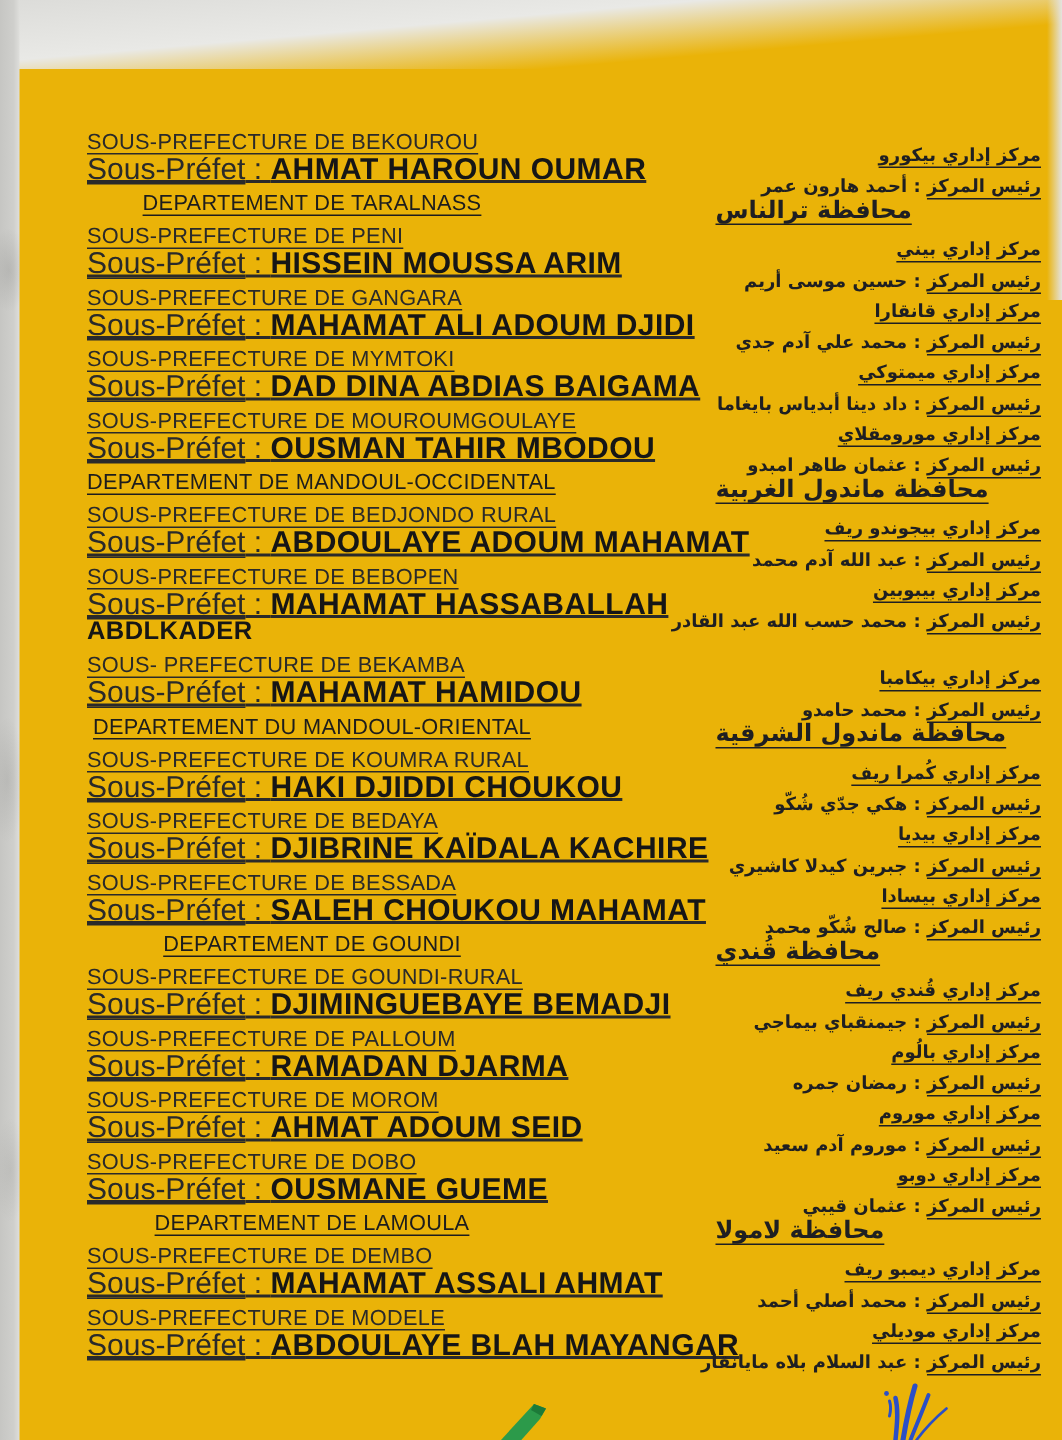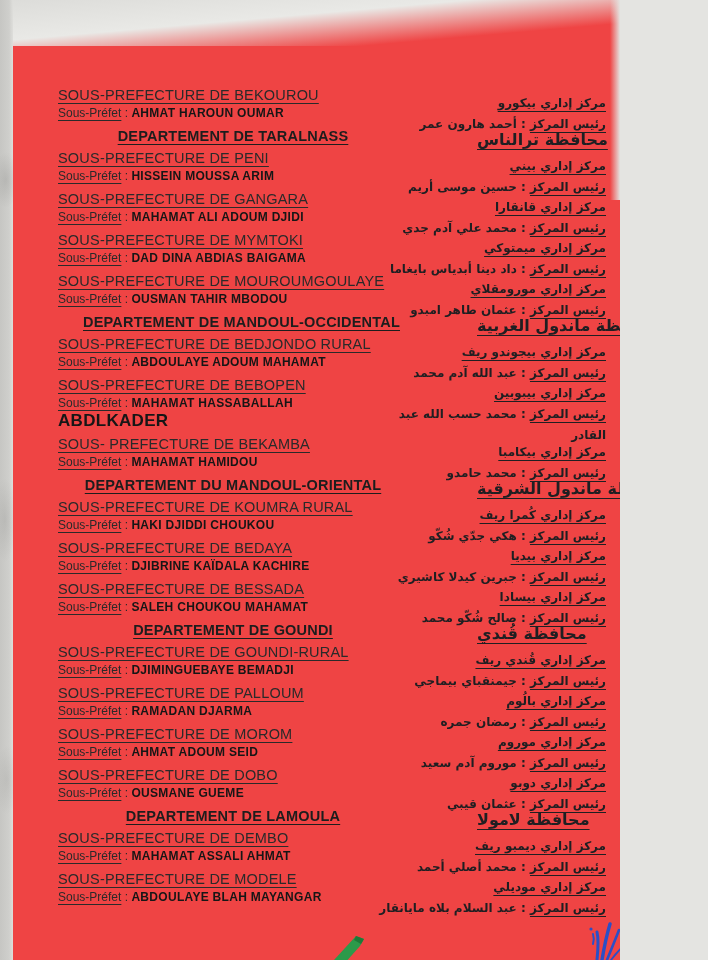--- a/index.html
+++ b/index.html
@@ -2,22 +2,22 @@
 <html><head>
 <meta charset="utf-8">
 <style>
   html,body{margin:0;padding:0;}
   body{
     width:708px;height:960px;overflow:hidden;
     background:#e4e4e1;
     font-family:"Liberation Sans",sans-serif;
   }
   .scan{
-    position:relative;width:620px;height:960px;overflow:hidden;
-    background:#ef4444;
+    position:relative;width:708px;height:960px;overflow:hidden;
+    background:#eab308;
   }
   
   .edge-left{
     position:absolute;left:0;top:0;width:13px;height:960px;
     background:
       radial-gradient(18px 40px at 6px 180px, rgba(90,90,88,.18), transparent 70%),
       radial-gradient(16px 60px at 5px 520px, rgba(90,90,88,.15), transparent 70%),
       radial-gradient(16px 50px at 7px 780px, rgba(90,90,88,.12), transparent 70%),
       linear-gradient(90deg,#c6c6c3,#cfcfcc 70%,#dededb);
   }
@@ -34,29 +34,29 @@
     padding:86px 14px 0 58px;
     color:#232323;
   }
   .row{position:relative;}
   
   .fr{width:300px;}
   .fr-title{
     font-size:14.5px;line-height:18px;letter-spacing:.2px;white-space:nowrap;
     color:#2a2a2a;
   }
-  .fr-line{font-size:12px;line-height:18px;white-space:nowrap;color:#2a2a2a;}
+  .fr-line{font-size:20px;line-height:18px;white-space:nowrap;color:#2a2a2a;text-decoration:underline;}
   .fr-line .nm{font-weight:700;color:#161616;letter-spacing:.3px;}
   .fr-line2{font-size:17px;line-height:18px;font-weight:700;color:#161616;letter-spacing:.3px;}
   .u{text-decoration:underline;text-decoration-thickness:1.3px;text-underline-offset:3px;}
   .entry{margin-bottom:5px;}
   .hrow{margin:4px 0;}
   .fr-h{
-    width:300px;text-align:center;font-weight:700;font-size:14.5px;line-height:18px;
-    letter-spacing:.2px;color:#1d1d1d;white-space:nowrap;margin-left:25px;
+    width:300px;text-align:center;font-weight:400;font-size:14.5px;line-height:18px;
+    letter-spacing:.2px;color:#1d1d1d;white-space:nowrap;
   }
   
   .ar,.ar-h{
     position:absolute;font-family:"DejaVu Sans",sans-serif;
     color:#1f1f22;font-weight:700;
   }
   .ar{top:7px;right:0;left:310px;text-align:right;}
   .ar .ar-line{font-size:12px;line-height:21px;}
   .ar .u{text-underline-offset:4px;}
   .ar-h{

